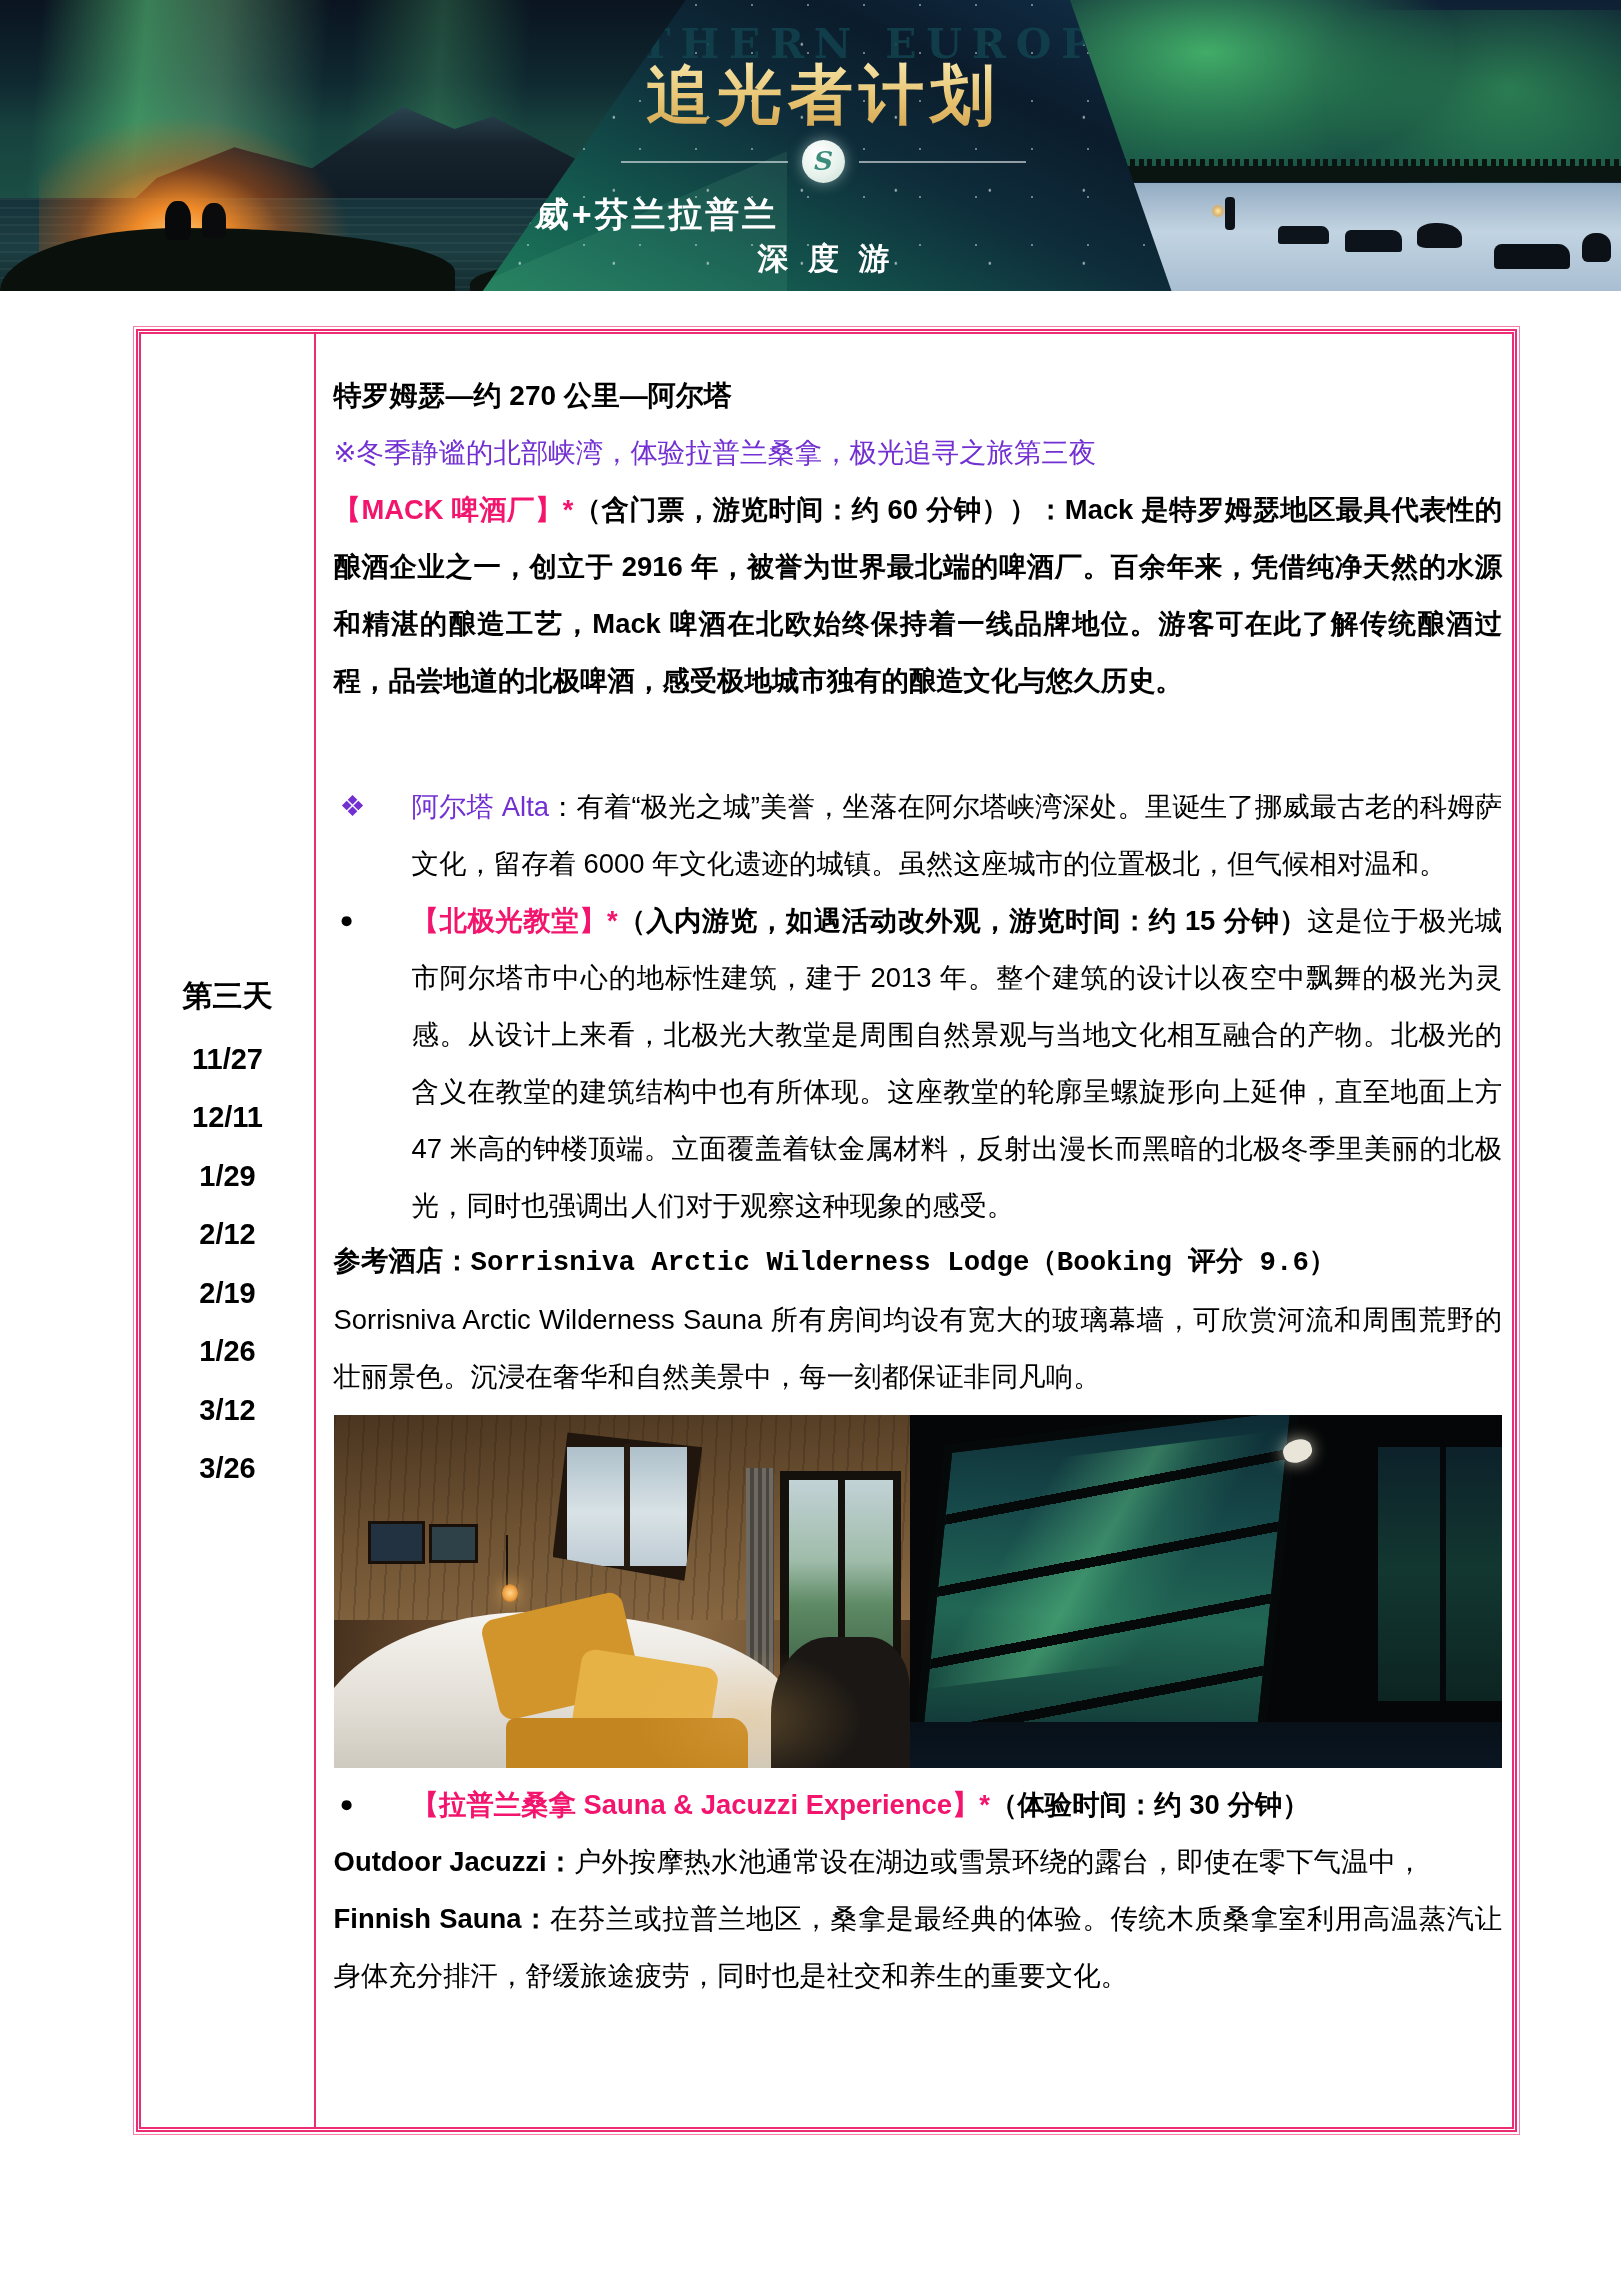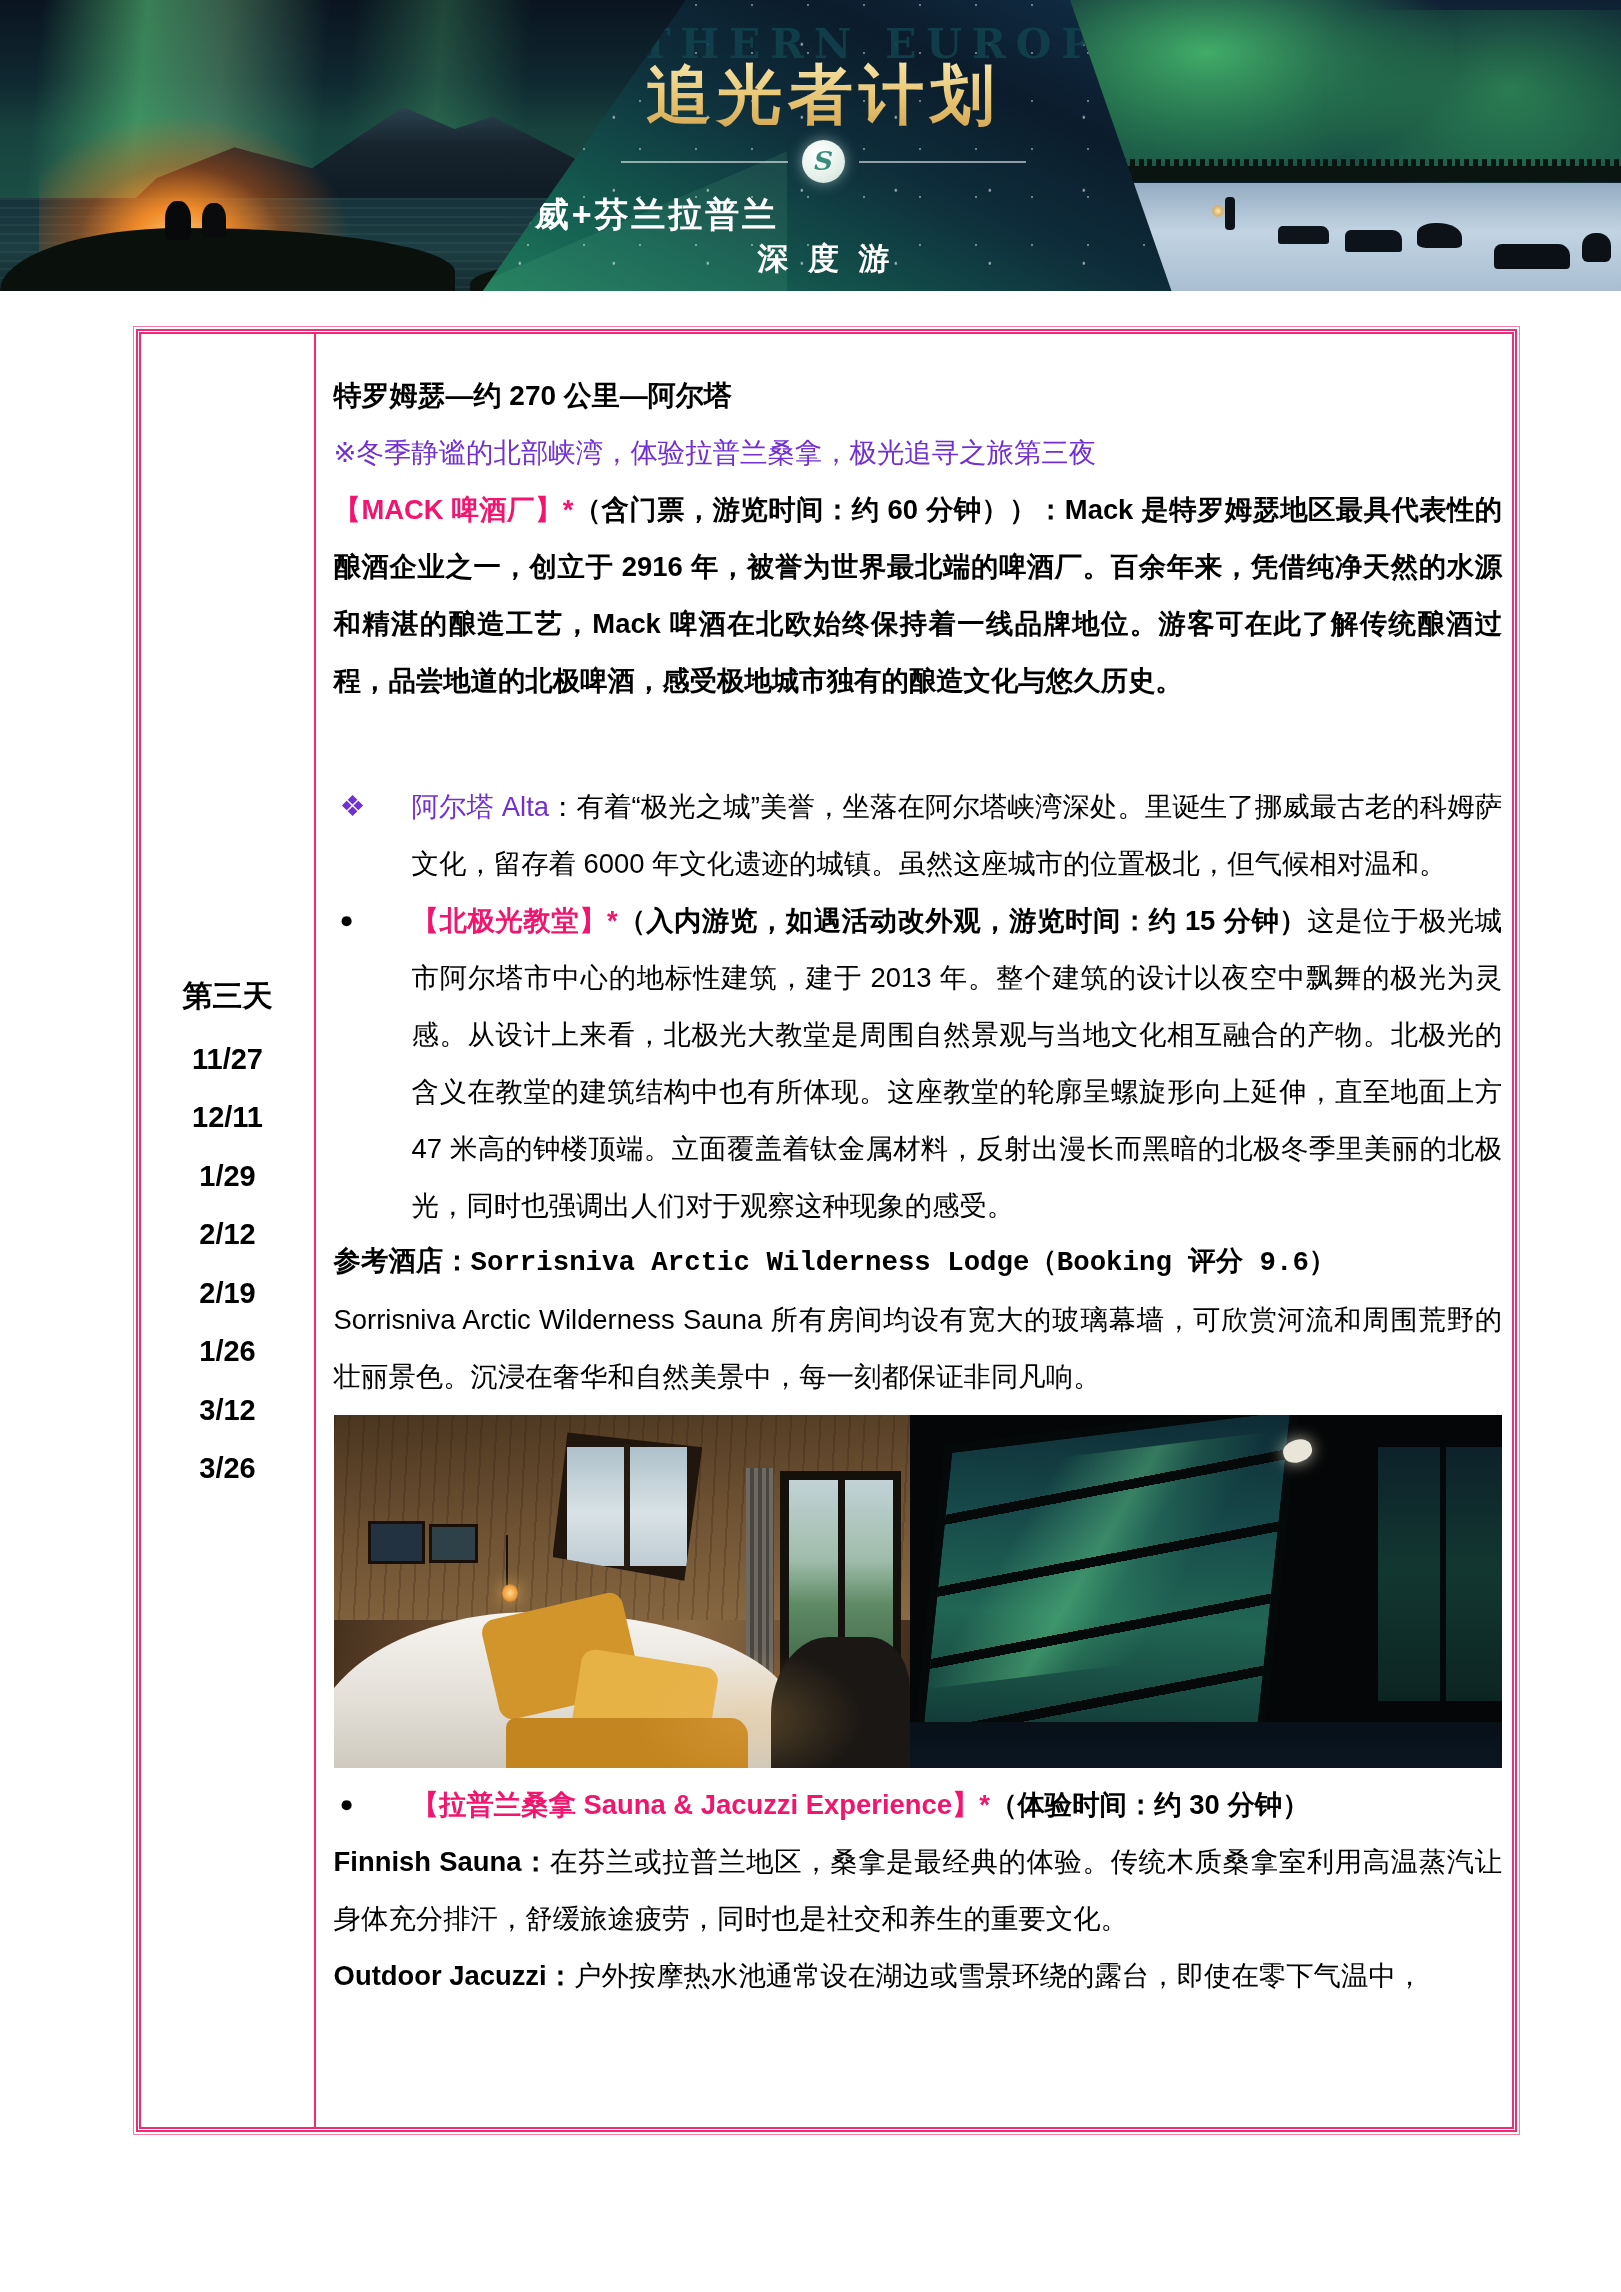--- a/index.html
+++ b/index.html
@@ -294,20 +294,20 @@
           <div class="hpr-rbar"></div>
           <div class="hpr-sill"></div>
         </div>
       </div>
 
       <div class="li sauna">
         <span class="marker dot">●</span>
         <div class="li-text"><span class="pink">【拉普兰桑拿 Sauna &amp; Jacuzzi Experience】*</span><span class="bold">（体验时间：约 30 分钟）</span></div>
       </div>
 
+      <p class="justify"><span class="bold">Outdoor Jacuzzi：</span><span>户外按摩热水池通常设在湖边或雪景环绕的露台，即使在零下气温中，</span></p>
+
       <p class="justify"><span class="bold">Finnish Sauna：</span><span>在芬兰或拉普兰地区，桑拿是最经典的体验。传统木质桑拿室利用高温蒸汽让身体充分排汗，舒缓旅途疲劳，同时也是社交和养生的重要文化。</span></p>
-
-      <p class="justify"><span class="bold">Outdoor Jacuzzi：</span><span>户外按摩热水池通常设在湖边或雪景环绕的露台，即使在零下气温中，</span></p>
 
     </div>
   </section>
 </div>
 
 
 </body></html>

